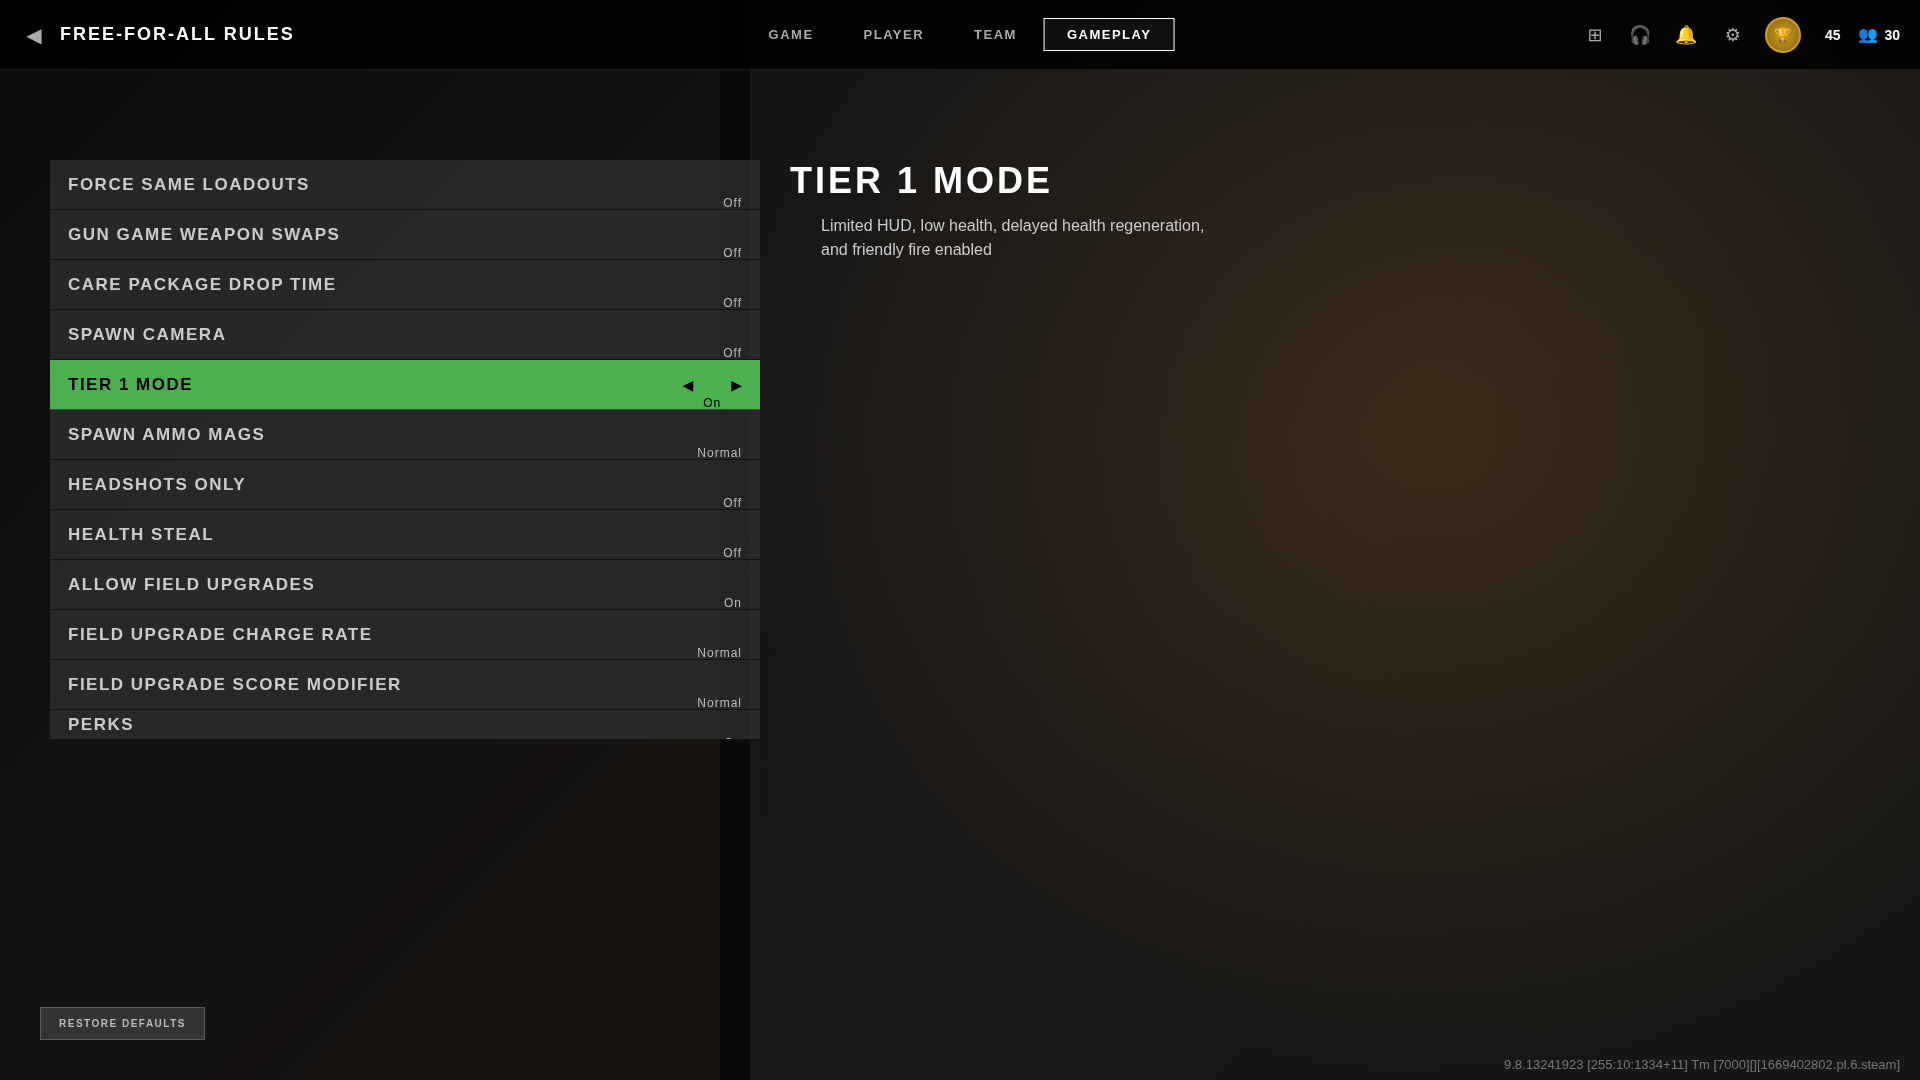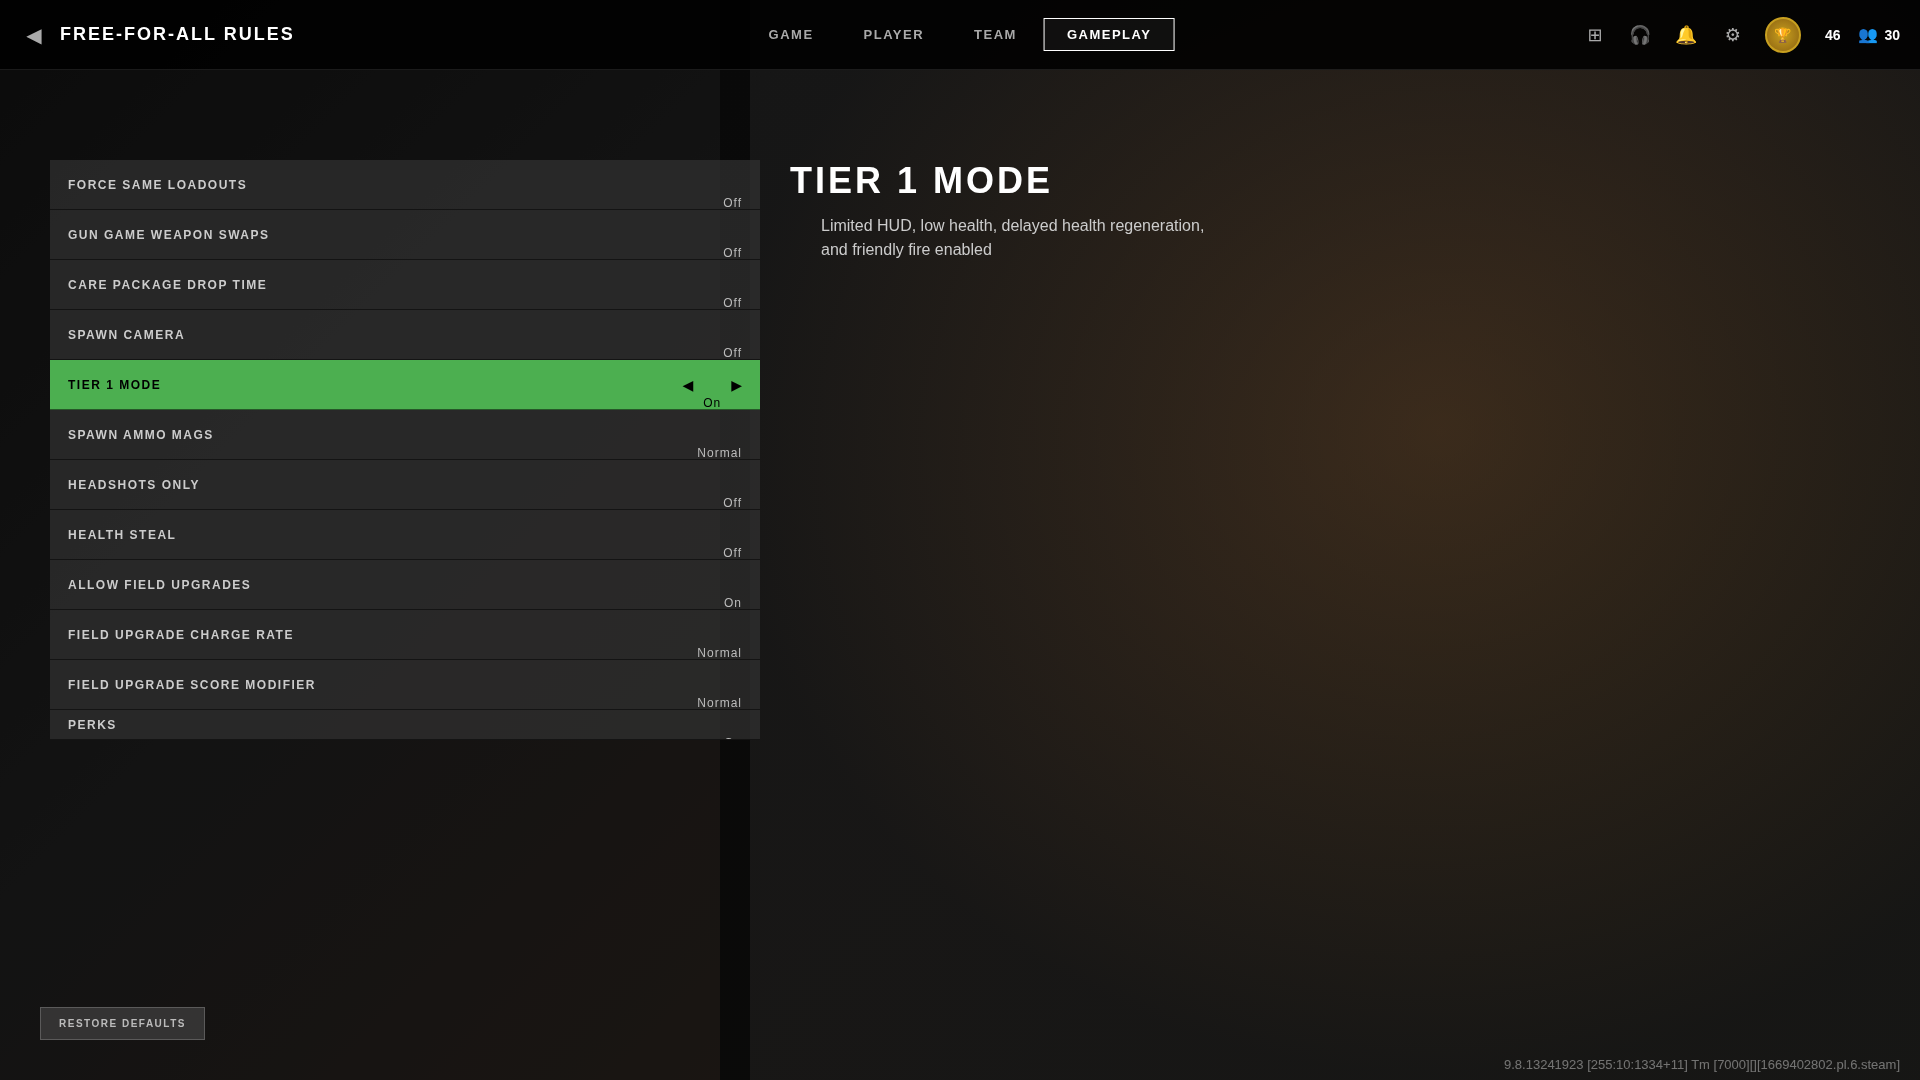--- a/index.html
+++ b/index.html
@@ -196,21 +196,21 @@
     .setting-row.active .setting-label {
       color: #000;
       font-weight: bold;
     }
 
     .setting-row.active .setting-value {
       color: #000;
     }
 
     .setting-label {
-      font-size: 12px;
+      font-size: 17px;
       font-weight: bold;
       letter-spacing: 1.5px;
       color: #ccc;
       text-transform: uppercase;
     }
 
     .setting-value-wrap {
       display: flex;
       align-items: center;
       gap: 10px;
@@ -315,21 +315,21 @@
   <div class="header-right">
     <div class="header-icon">⊞</div>
     <div class="header-icon">🎧</div>
     <div class="header-icon">🔔</div>
     <div class="header-icon">⚙</div>
     <div class="header-avatar">
       <span>🏆</span>
     </div>
     <div class="header-stat">
       <span class="stat-icon"></span>
-      <span>46</span>
+      <span>45</span>
     </div>
     <div class="header-stat">
       <span class="stat-icon">👥</span>
       <span>30</span>
     </div>
   </div>
 </div>
 
 <div class="main">
 

